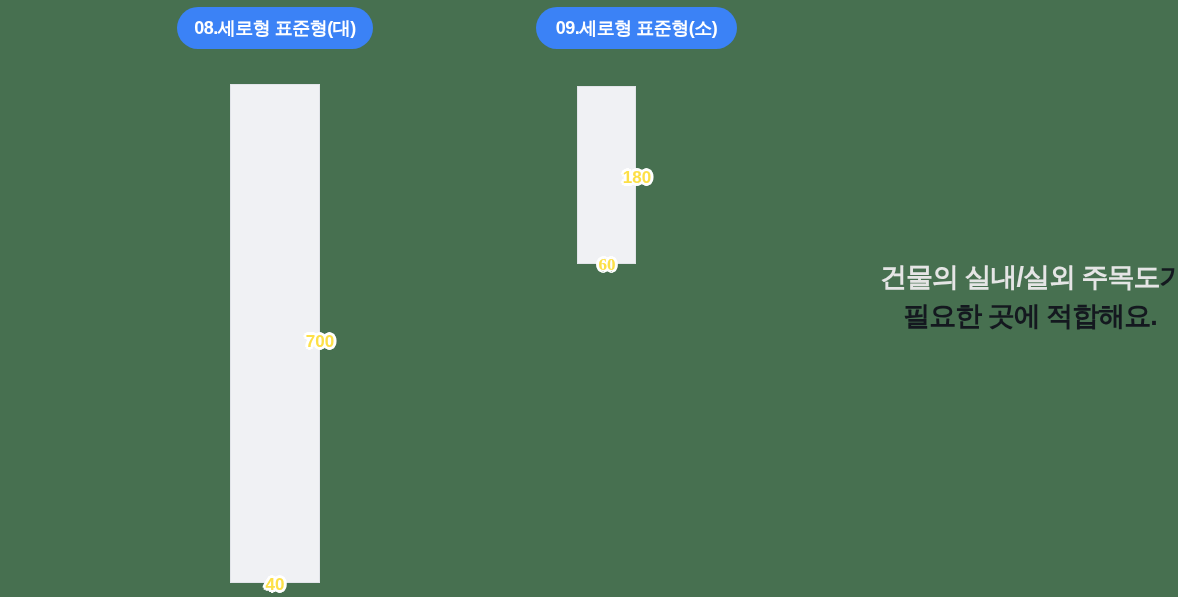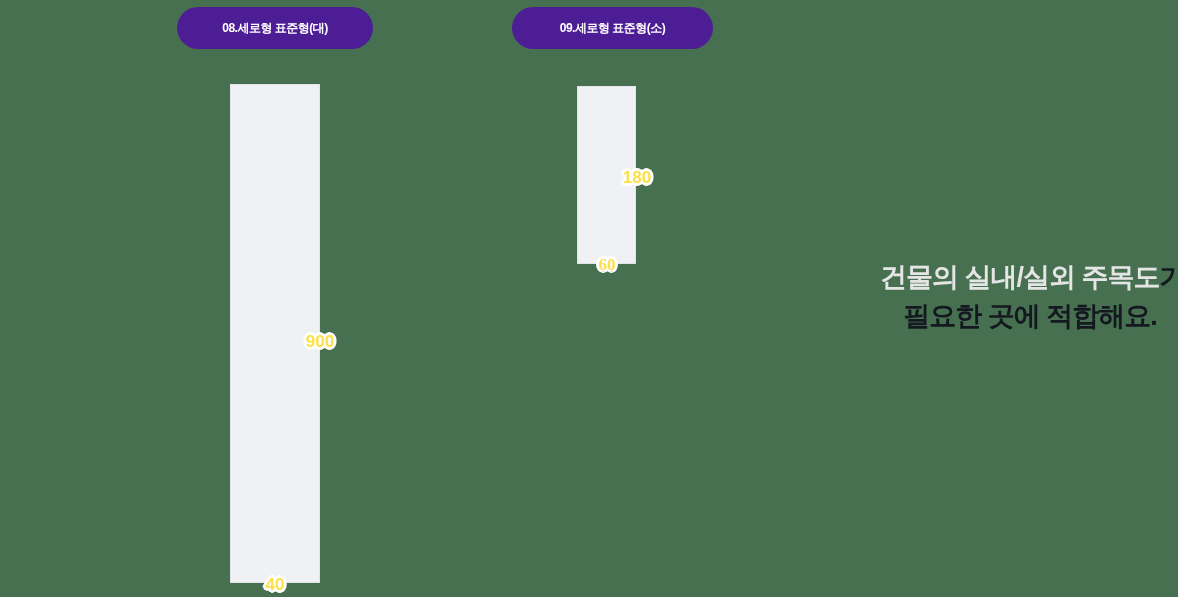--- a/index.html
+++ b/index.html
@@ -11,35 +11,35 @@
     position: relative;
     width: 1178px;
     height: 597px;
     background: #477050;
     overflow: hidden;
   }
   .badge {
     position: absolute;
     top: 7px;
     height: 42px;
-    background: #4c1d95;
+    background: #3b82f6;
     color: #ffffff;
     border-radius: 21px;
     display: flex;
     align-items: center;
     justify-content: center;
-    font-size: 12px;
+    font-size: 18px;
     font-weight: 700;
     letter-spacing: -0.5px;
     box-sizing: border-box;
     padding: 0 24px;
     white-space: nowrap;
   }
   .badge-large { left: 177px; width: 196px; }
-  .badge-small { left: 512px; width: 201px; }
+  .badge-small { left: 536px; width: 201px; }
   .sign-shape {
     position: absolute;
     background: #f0f1f4;
     border: 1px solid #e2e4e9;
     box-sizing: border-box;
   }
   .shape-large { left: 230px; top: 84px; width: 90px; height: 499px; }
   .shape-small { left: 577px; top: 86px; width: 59px; height: 178px; }
   .dim-label {
     position: absolute;
@@ -73,21 +73,21 @@
 </style>
 </head>
 <body>
 
 <div class="canvas">
 
   <div class="badge badge-large">08.세로형 표준형(대)</div>
 
   <div class="sign-shape shape-large"></div>
 
-  <span class="dim-label dim-large-height">900</span>
+  <span class="dim-label dim-large-height">700</span>
 
   <span class="dim-label dim-large-width">40</span>
 
   <div class="badge badge-small">09.세로형 표준형(소)</div>
 
   <div class="sign-shape shape-small"></div>
 
   <span class="dim-label dim-small-height">180</span>
 
   <span class="dim-label dim-small-width">60</span>

